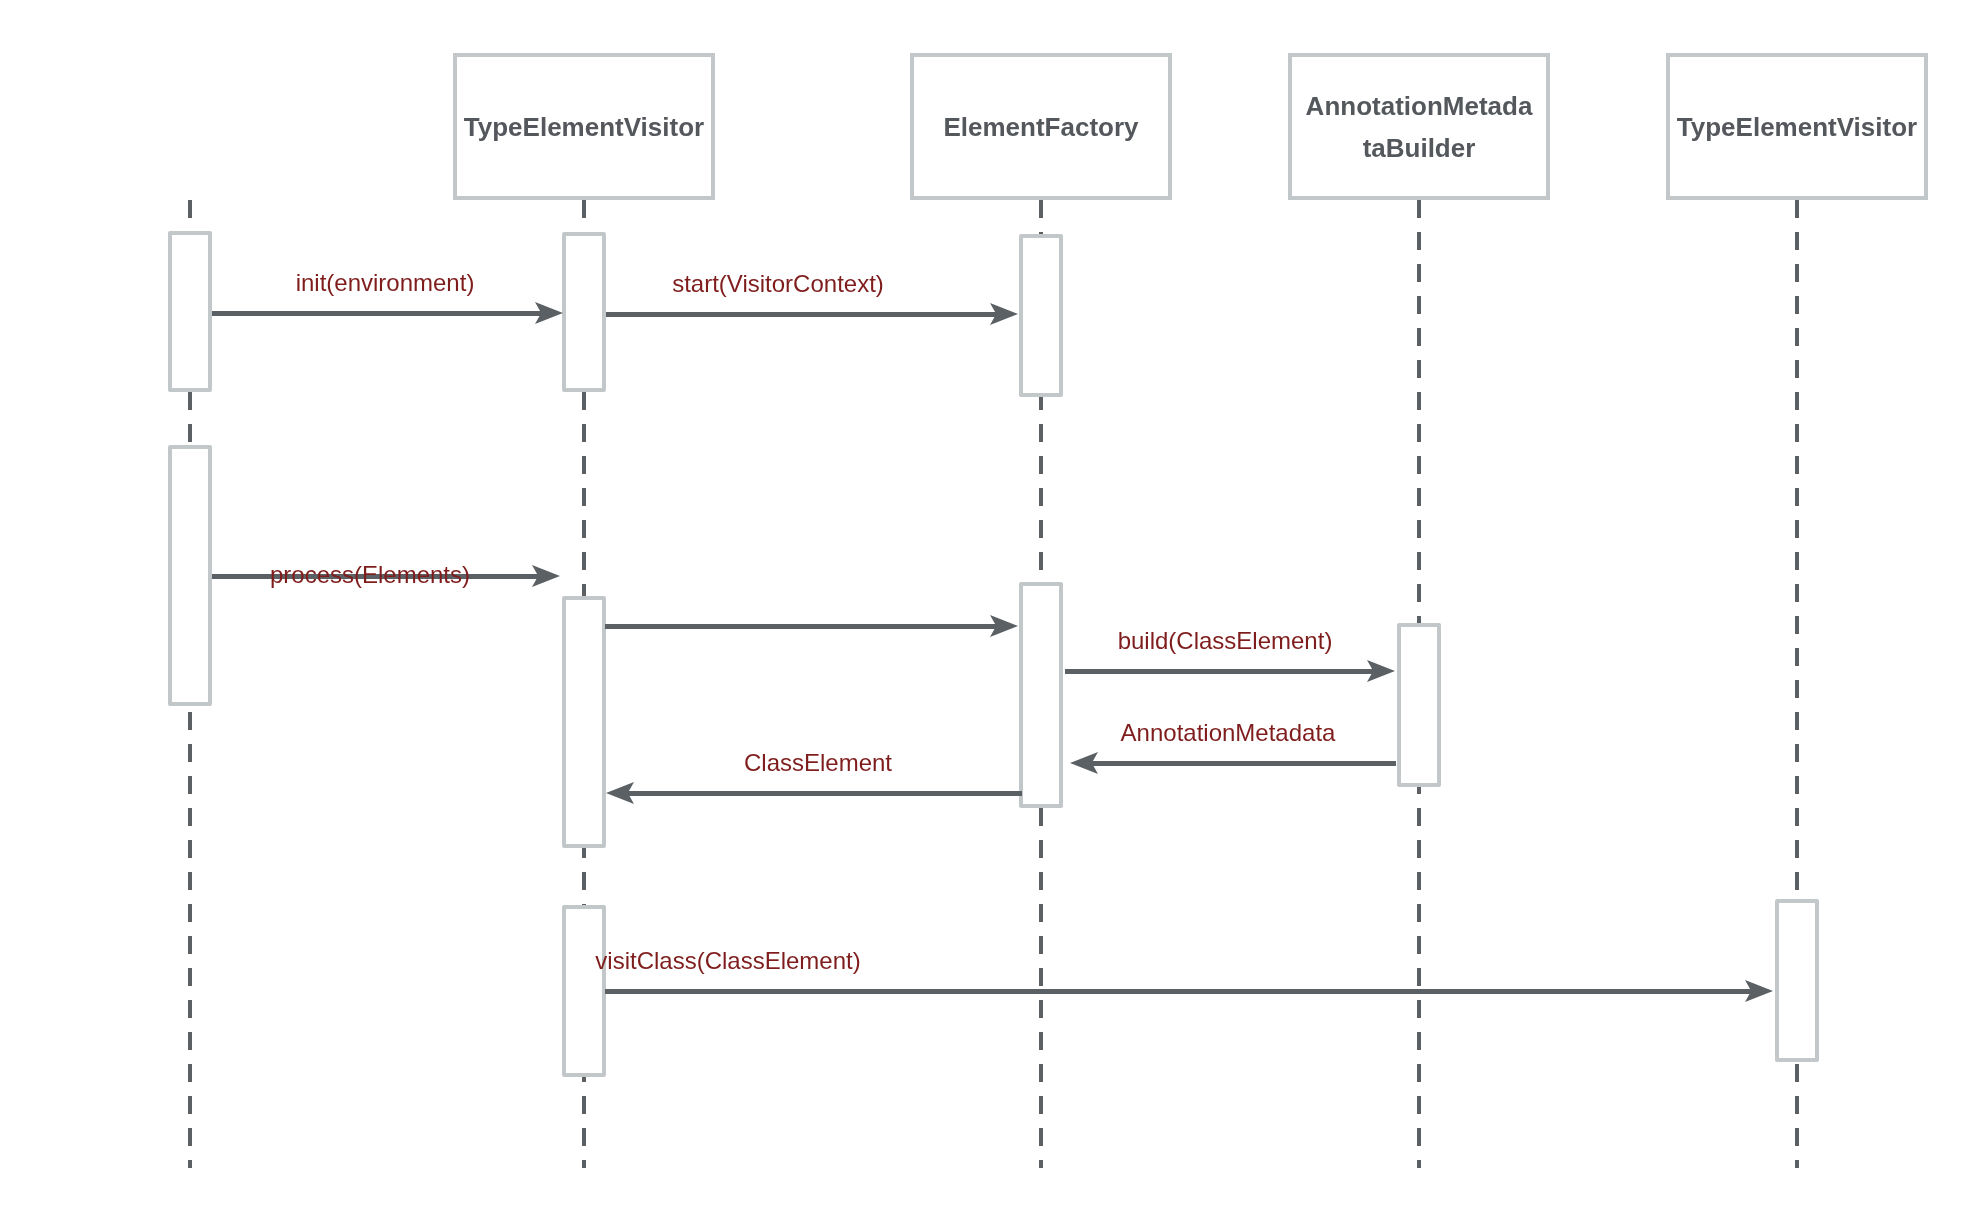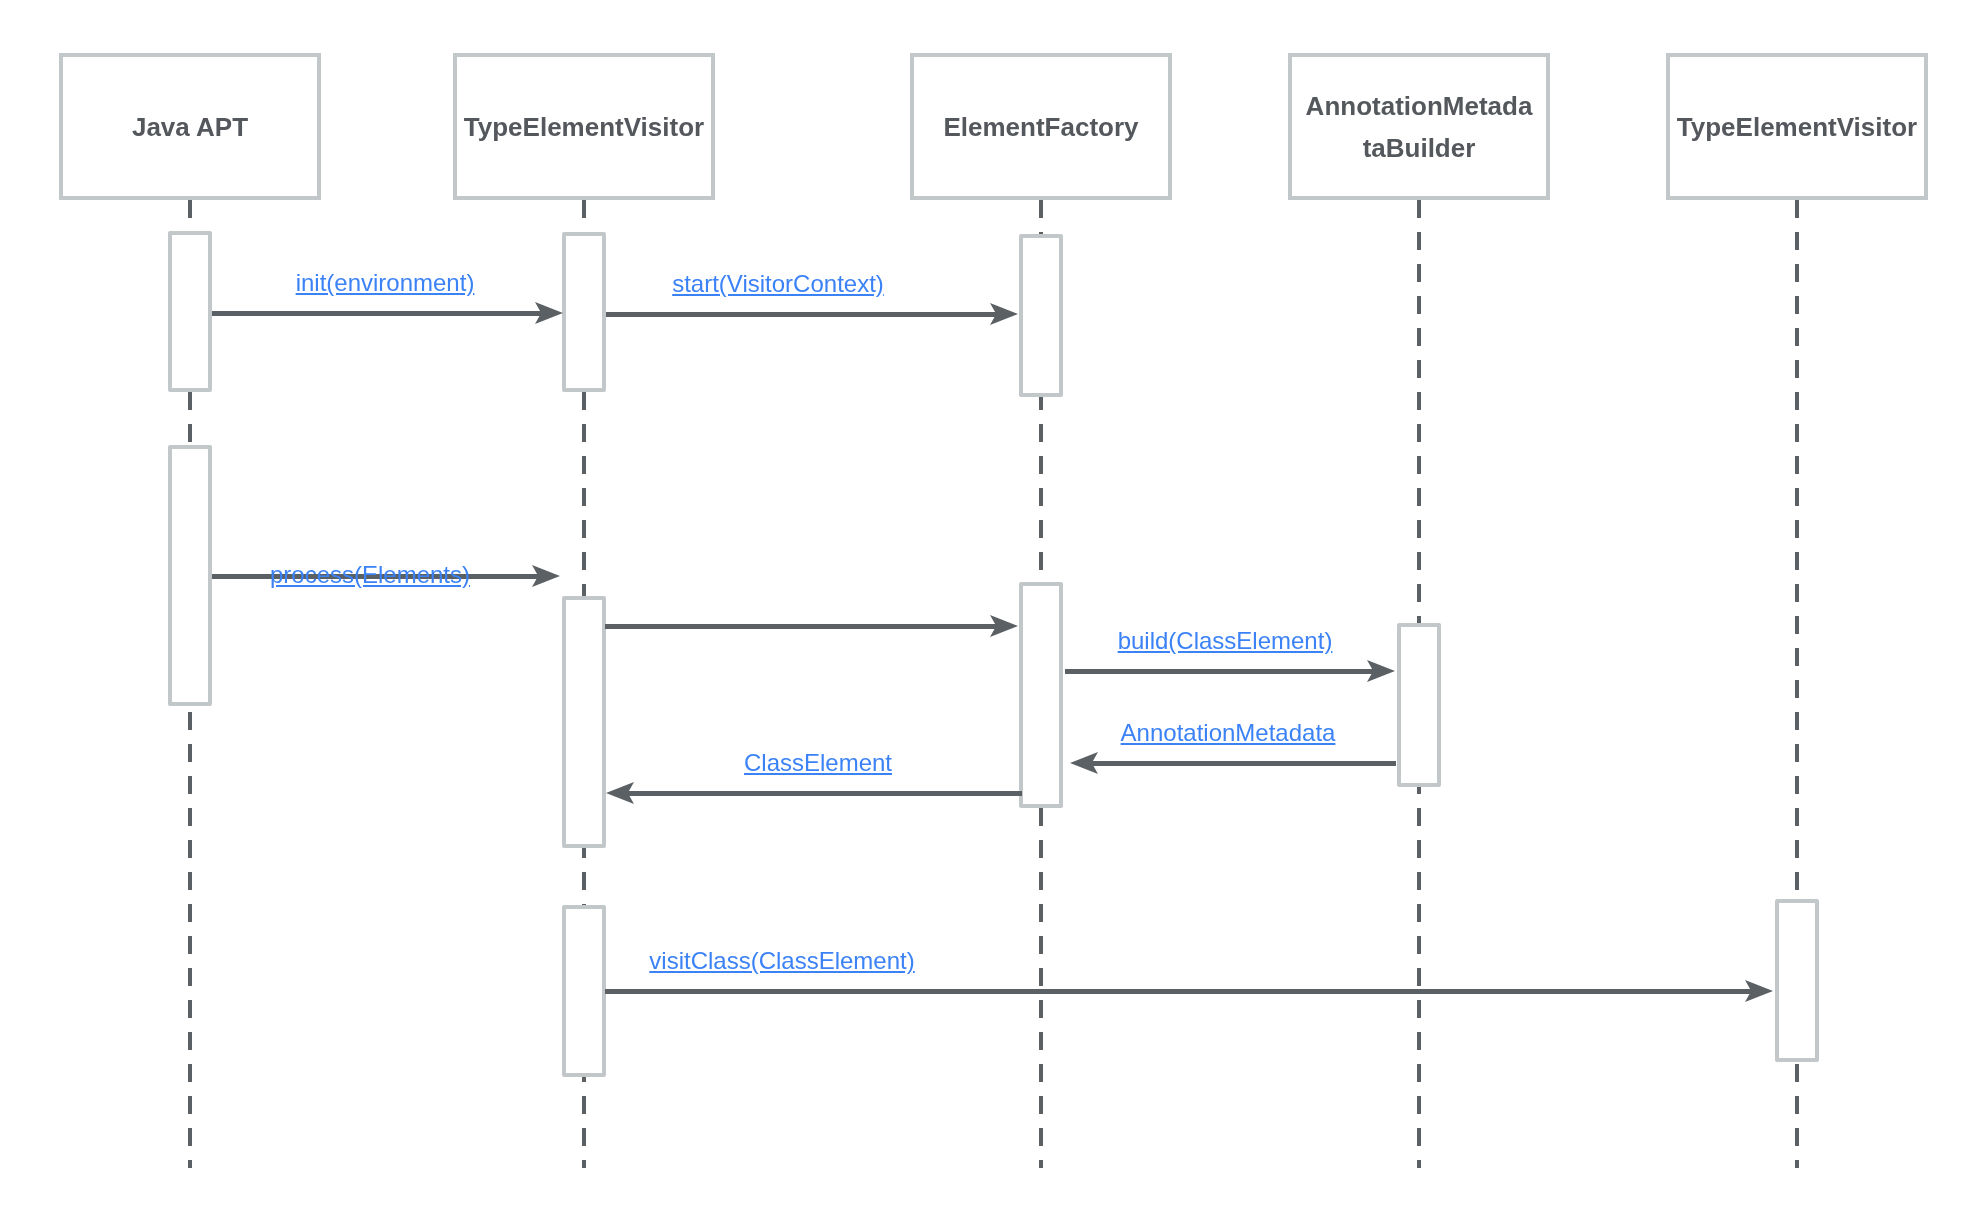--- a/index.html
+++ b/index.html
@@ -22,40 +22,34 @@
   .act {
     position:absolute; width:44px; box-sizing:border-box; background:#ffffff;
     border:4px solid #c2c7ca; border-radius:2px;
   }
   .shaft { position:absolute; height:5px; background:#5b6064; }
   .head { position:absolute; width:28px; height:22px; background:#5b6064; }
   .head.right { clip-path:polygon(0 0, 100% 50%, 0 100%, 22% 50%); }
   .head.left  { clip-path:polygon(100% 0, 0 50%, 100% 100%, 78% 50%); }
   .mlabel {
     position:absolute; transform:translateX(-50%); white-space:nowrap;
-    font-size:24px; line-height:30px; color:#3b82f6;text-decoration:underline;
+    font-size:24px; line-height:30px; color:#7f1d1d;
   }
 </style>
 </head>
 <body>
 
 <div class="canvas">
 
   <div class="lifeline" style="left:188px"></div>
   <div class="lifeline" style="left:582px"></div>
   <div class="lifeline" style="left:1039px"></div>
   <div class="lifeline" style="left:1417px"></div>
   <div class="lifeline" style="left:1795px"></div>
 
-  <div class="pbox" style="left:59px">
-    <div class="plabel">
-      <span>Java APT</span>
-
-    </div>
-  </div>
   <div class="pbox" style="left:453px">
     <div class="plabel">
       <span>TypeElementVisitor</span>
     </div>
   </div>
   <div class="pbox" style="left:1288px">
     <div class="plabel">
       <span>AnnotationMetada</span>
       <span>taBuilder</span>
     </div>
@@ -105,15 +99,15 @@
   <div class="shaft" style="left:1080px;top:761px;width:316px"></div>
   <div class="head left" style="left:1070px;top:752px"></div>
   <div class="mlabel" style="left:1228px;top:718px">AnnotationMetadata</div>
 
   <div class="shaft" style="left:616px;top:791px;width:406px"></div>
   <div class="head left" style="left:606px;top:782px"></div>
   <div class="mlabel" style="left:818px;top:748px">ClassElement</div>
 
   <div class="shaft" style="left:605px;top:989px;width:1158px"></div>
   <div class="head right" style="left:1745px;top:980px"></div>
-  <div class="mlabel" style="left:782px;top:946px">visitClass(ClassElement)</div>
+  <div class="mlabel" style="left:728px;top:946px">visitClass(ClassElement)</div>
 
 </div>
 
 </body></html>

